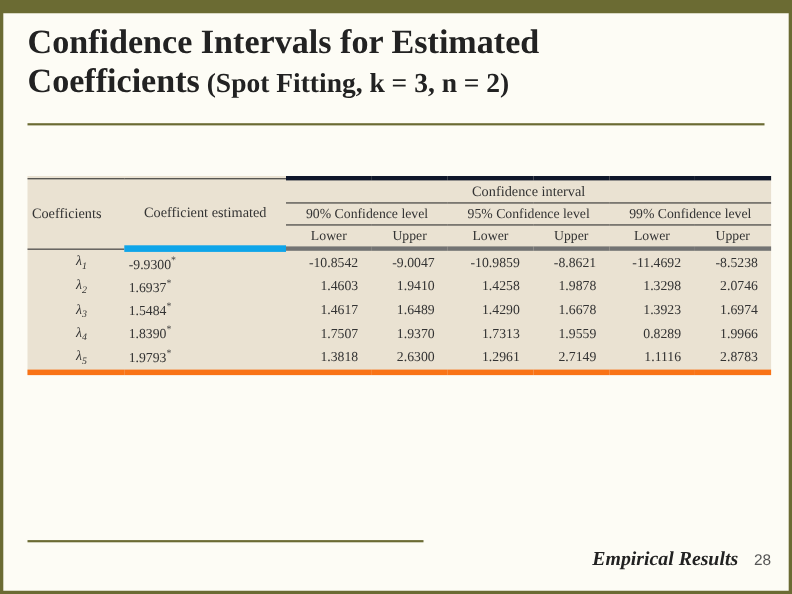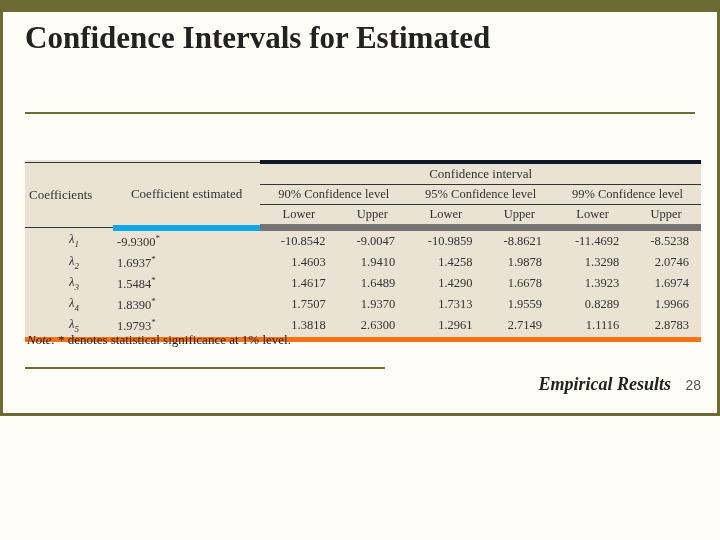--- a/index.html
+++ b/index.html
@@ -6,21 +6,21 @@
   body {
     width: 720px;
     height: 540px;
     background: #fdfcf5;
     font-family: "Times New Roman", Times, serif;
     position: relative;
     overflow: hidden;
   }
   .slide {
     width: 720px;
-    height: 416px;
+    height: 540px;
     border: 3px solid #6b6b33;
     border-top: 12px solid #6b6b33;
     position: relative;
     background: #fdfcf5;
   }
   .title-zone {
     position: absolute;
     left: 22px;
     top: 8px;
     right: 22px;
@@ -67,21 +67,21 @@
     text-align: center;
   }
   .hdr-span {
     border-bottom: 1px solid #333;
     text-align: center;
     font-size: 12.5px;
   }
   .hdr-lu {
     text-align: center;
     font-size: 12.5px;
-    border-bottom: 7px solid #737373;
+    border-bottom: 4px solid #737373;
   }
   .hdr-coef {
     text-align: left;
     padding-left: 10px;
     border-bottom: 1px solid #333;
   }
   .hdr-est {
     border-bottom: 6px solid #0ea5e9;
   }
   .body-row td {
@@ -137,20 +137,23 @@
     font-family: Arial, sans-serif;
   }
 </style>
 </head>
 <body>
 
 <div class="slide">
 
   <div class="title-zone">
     <div class="title-main">Confidence Intervals for Estimated</div>
+    <div>
+      <span class="title-main">Coefficients</span><span class="title-sub"> (Spot Fitting, k = 3, n = 2)</span>
+    </div>
   </div>
 
   <div class="rule-top"></div>
 
   <div class="table-img">
     <table class="tbl">
       <tbody>
           <tr>
         <th rowspan="3" class="hdr-coef" style="border-top:1px solid #333">Coefficients</th>
         <th rowspan="3" class="hdr-est" style="border-top:1px solid #333">Coefficient estimated</th>
@@ -218,22 +221,19 @@
             <td>2.6300</td>
             <td>1.2961</td>
             <td>2.7149</td>
             <td>1.1116</td>
             <td>2.8783</td>
           </tr>
         </tbody>
     </table>
   </div>
 
-  <div class="note">
-    <span class="it">Note.</span><span> * denotes statistical significance at 1% level.</span>
-  </div>
 
   <div class="rule-bottom"></div>
 
   <div class="footer-label">Empirical Results</div>
   <div class="page-num">28</div>
 
 </div>
 
 </body></html>

